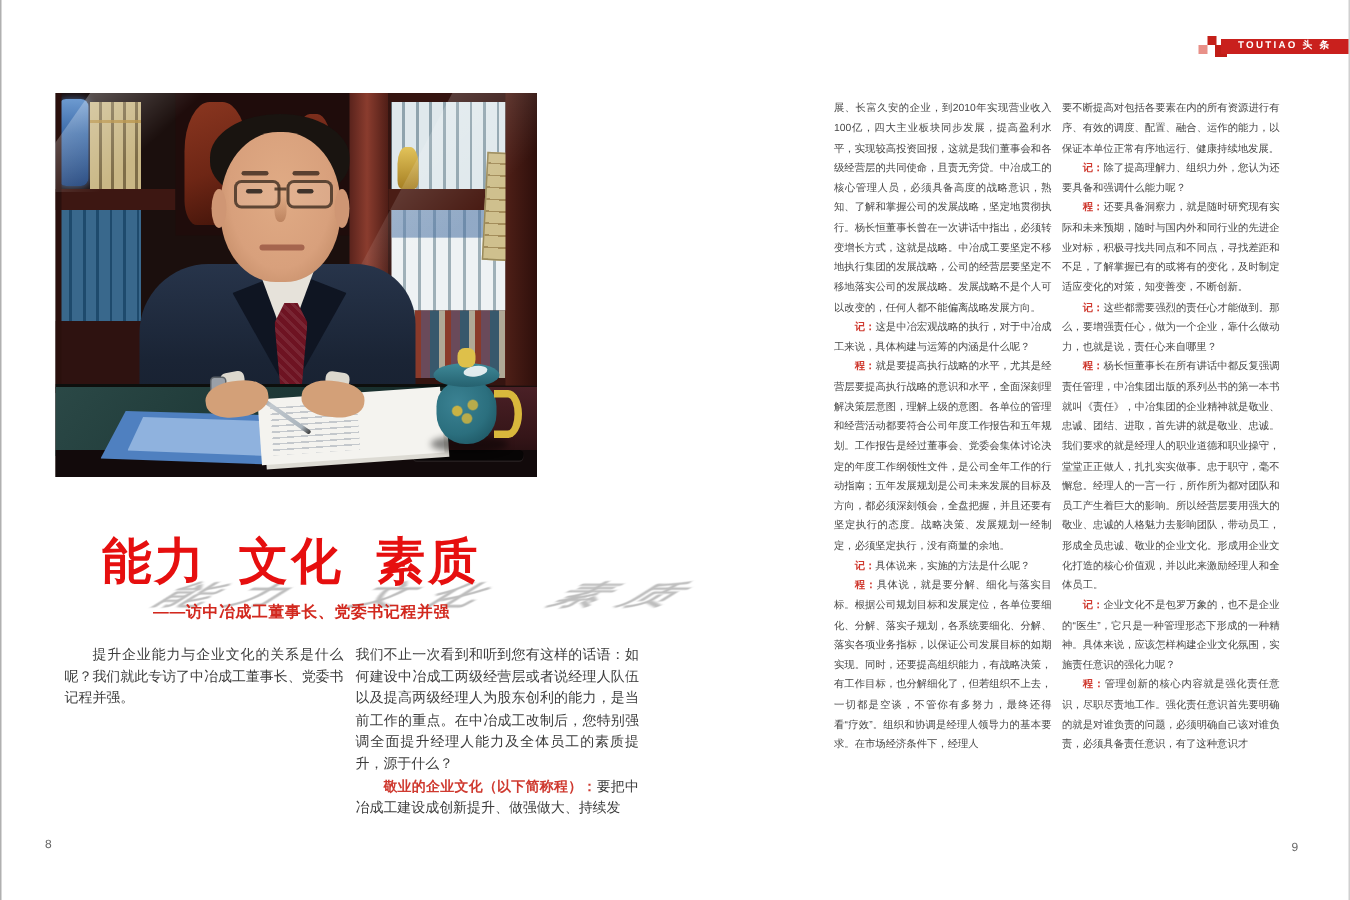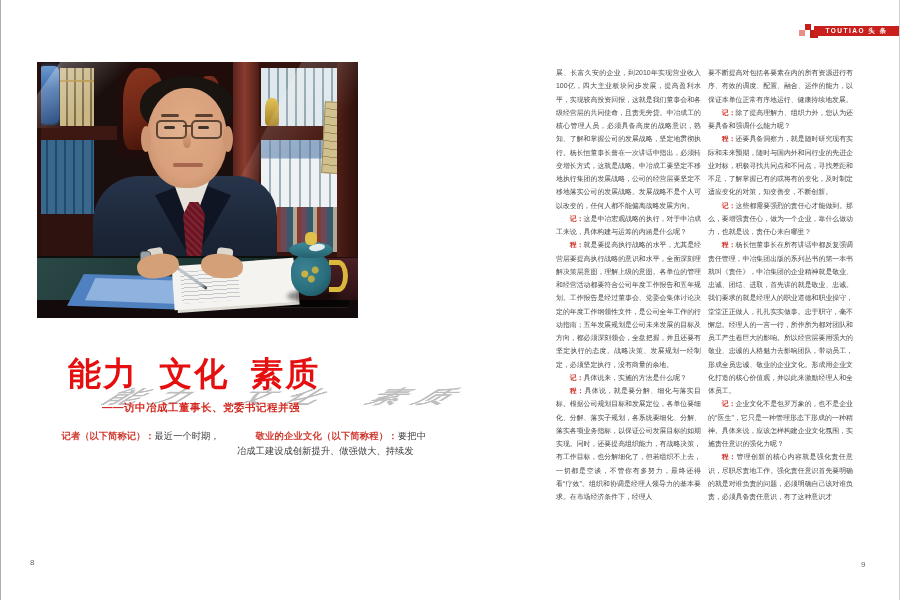--- a/index.html
+++ b/index.html
@@ -233,23 +233,24 @@
   <div class="cup-handle"></div>
 </div>
 
 <div class="title-wrap">
   <div class="headline-shadow">能力 文化 素质</div>
   <div class="headline">能力 文化 素质</div>
   <div class="subtitle">——访中冶成工董事长、党委书记程并强</div>
 </div>
 
 <div class="col colA">
-    <p class="indent"><span class="lead">记者（以下简称记）：</span>最近一个时期，</p>
+    <p class="indent">提升企业能力与企业文化的关系是什么呢？我们就此专访了中冶成工董事长、党委书记程并强。</p>
   </div>
 <div class="col colB">
+    <p class="">我们不止一次看到和听到您有这样的话语：如何建设中冶成工两级经营层或者说经理人队伍以及提高两级经理人为股东创利的能力，是当前工作的重点。在中冶成工改制后，您特别强调全面提升经理人能力及全体员工的素质提升，源于什么？</p>
     <p class="indent"><span class="lead">敬业的企业文化（以下简称程）：</span>要把中冶成工建设成创新提升、做强做大、持续发</p>
   </div>
 
 <div class="col colR1">
     <p class="">展、长富久安的企业，到2010年实现营业收入100亿，四大主业板块同步发展，提高盈利水平，实现较高投资回报，这就是我们董事会和各级经营层的共同使命，且责无旁贷。中冶成工的核心管理人员，必须具备高度的战略意识，熟知、了解和掌握公司的发展战略，坚定地贯彻执行。杨长恒董事长曾在一次讲话中指出，必须转变增长方式，这就是战略。中冶成工要坚定不移地执行集团的发展战略，公司的经营层要坚定不移地落实公司的发展战略。发展战略不是个人可以改变的，任何人都不能偏离战略发展方向。</p>
     <p class="indent"><span class="lead">记：</span>这是中冶宏观战略的执行，对于中冶成工来说，具体构建与运筹的内涵是什么呢？</p>
     <p class="indent"><span class="lead">程：</span>就是要提高执行战略的水平，尤其是经营层要提高执行战略的意识和水平，全面深刻理解决策层意图，理解上级的意图。各单位的管理和经营活动都要符合公司年度工作报告和五年规划。工作报告是经过董事会、党委会集体讨论决定的年度工作纲领性文件，是公司全年工作的行动指南；五年发展规划是公司未来发展的目标及方向，都必须深刻领会，全盘把握，并且还要有坚定执行的态度。战略决策、发展规划一经制定，必须坚定执行，没有商量的余地。</p>
     <p class="indent"><span class="lead">记：</span>具体说来，实施的方法是什么呢？</p>
     <p class="indent"><span class="lead">程：</span>具体说，就是要分解、细化与落实目标。根据公司规划目标和发展定位，各单位要细化、分解、落实子规划，各系统要细化、分解、落实各项业务指标，以保证公司发展目标的如期实现。同时，还要提高组织能力，有战略决策，有工作目标，也分解细化了，但若组织不上去，一切都是空谈，不管你有多努力，最终还得看“疗效”。组织和协调是经理人领导力的基本要求。在市场经济条件下，经理人</p>
   </div>

